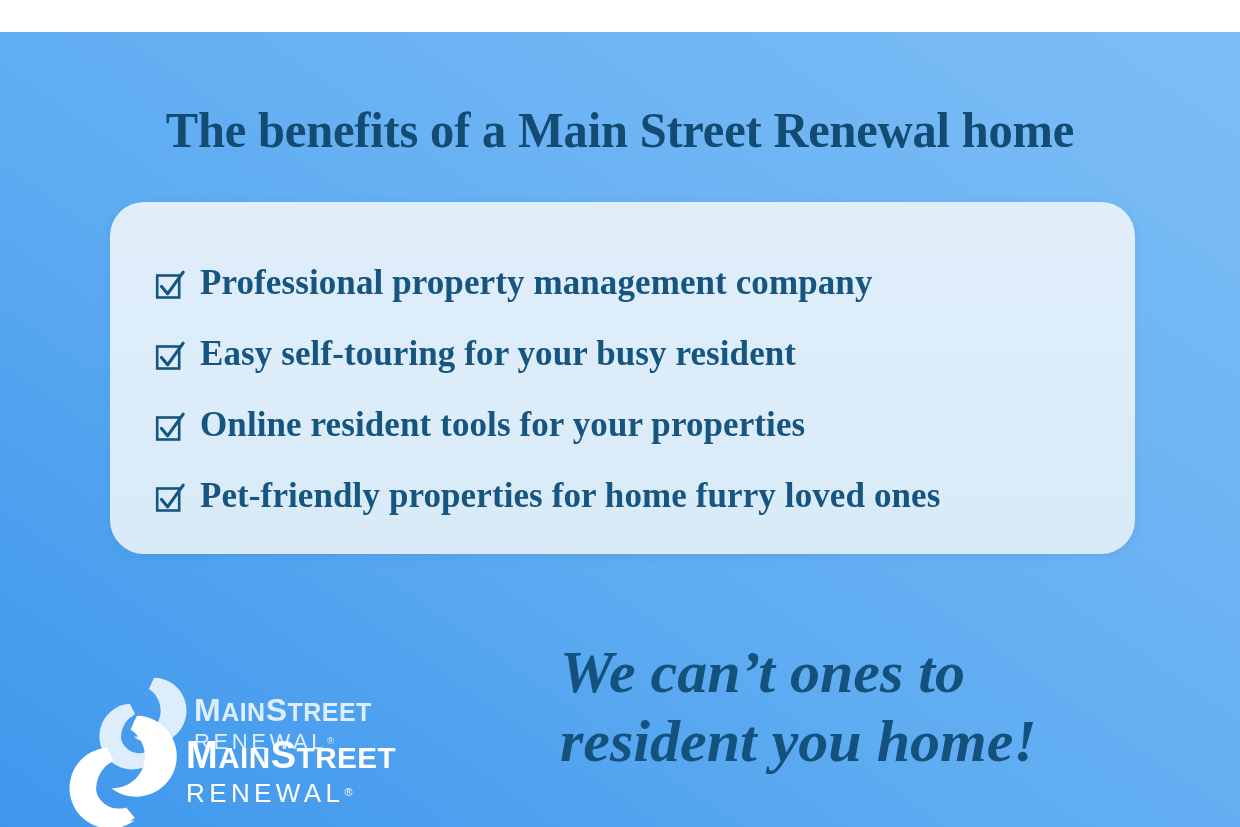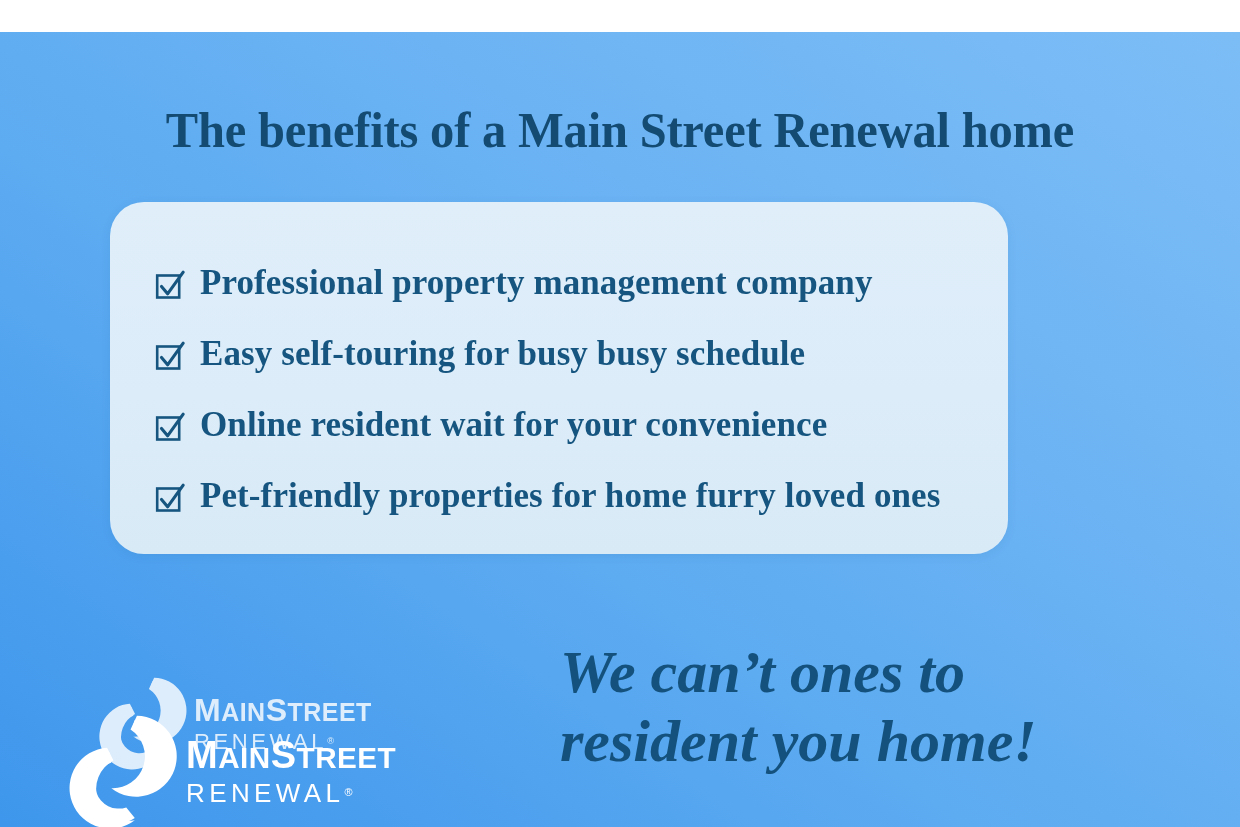--- a/index.html
+++ b/index.html
@@ -36,21 +36,21 @@
     transform: scaleX(0.97);
     transform-origin: 50% 50%;
     white-space: nowrap;
   }
 
   
   #benefits-card {
     position: absolute;
     left: 110px;
     top: 170px;
-    width: 898px;
+    width: 1025px;
     height: 352px;
     border-radius: 34px;
     background: linear-gradient(180deg, #dfeef9 0%, #dcecf9 55%, #d9eaf7 100%);
     box-shadow: 0 2px 10px rgba(30, 90, 150, 0.10);
     box-sizing: border-box;
     padding: 46px 56px 40px 38px;
   }
 
   .benefit-row {
     display: flex;
@@ -196,31 +196,31 @@
       <span class="benefit-text">Professional property management company</span>
     </div>
 
     <div class="benefit-row">
       <span class="benefit-check">
         <svg width="30" height="32" viewBox="0 0 30 32" aria-hidden="true">
           <rect x="2.2" y="7.5" width="22" height="22" fill="none" stroke="#15557f" stroke-width="2.6"></rect>
           <path d="M6.5 18.5 L12.6 25.8 L28.2 4.2" fill="none" stroke="#15557f" stroke-width="3.1" stroke-linecap="round" stroke-linejoin="round"></path>
         </svg>
       </span>
-      <span class="benefit-text">Easy self-touring for busy busy schedule</span>
-    </div>
-
-    <div class="benefit-row">
-      <span class="benefit-check">
-        <svg width="30" height="32" viewBox="0 0 30 32" aria-hidden="true">
-          <rect x="2.2" y="7.5" width="22" height="22" fill="none" stroke="#15557f" stroke-width="2.6"></rect>
-          <path d="M6.5 18.5 L12.6 25.8 L28.2 4.2" fill="none" stroke="#15557f" stroke-width="3.1" stroke-linecap="round" stroke-linejoin="round"></path>
-        </svg>
-      </span>
-      <span class="benefit-text">Online resident wait for your convenience</span>
+      <span class="benefit-text">Easy self-touring for your busy resident</span>
+    </div>
+
+    <div class="benefit-row">
+      <span class="benefit-check">
+        <svg width="30" height="32" viewBox="0 0 30 32" aria-hidden="true">
+          <rect x="2.2" y="7.5" width="22" height="22" fill="none" stroke="#15557f" stroke-width="2.6"></rect>
+          <path d="M6.5 18.5 L12.6 25.8 L28.2 4.2" fill="none" stroke="#15557f" stroke-width="3.1" stroke-linecap="round" stroke-linejoin="round"></path>
+        </svg>
+      </span>
+      <span class="benefit-text">Online resident tools for your properties</span>
     </div>
 
     <div class="benefit-row">
       <span class="benefit-check">
         <svg width="30" height="32" viewBox="0 0 30 32" aria-hidden="true">
           <rect x="2.2" y="7.5" width="22" height="22" fill="none" stroke="#15557f" stroke-width="2.6"></rect>
           <path d="M6.5 18.5 L12.6 25.8 L28.2 4.2" fill="none" stroke="#15557f" stroke-width="3.1" stroke-linecap="round" stroke-linejoin="round"></path>
         </svg>
       </span>
       <span class="benefit-text">Pet-friendly properties for home furry loved ones</span>

